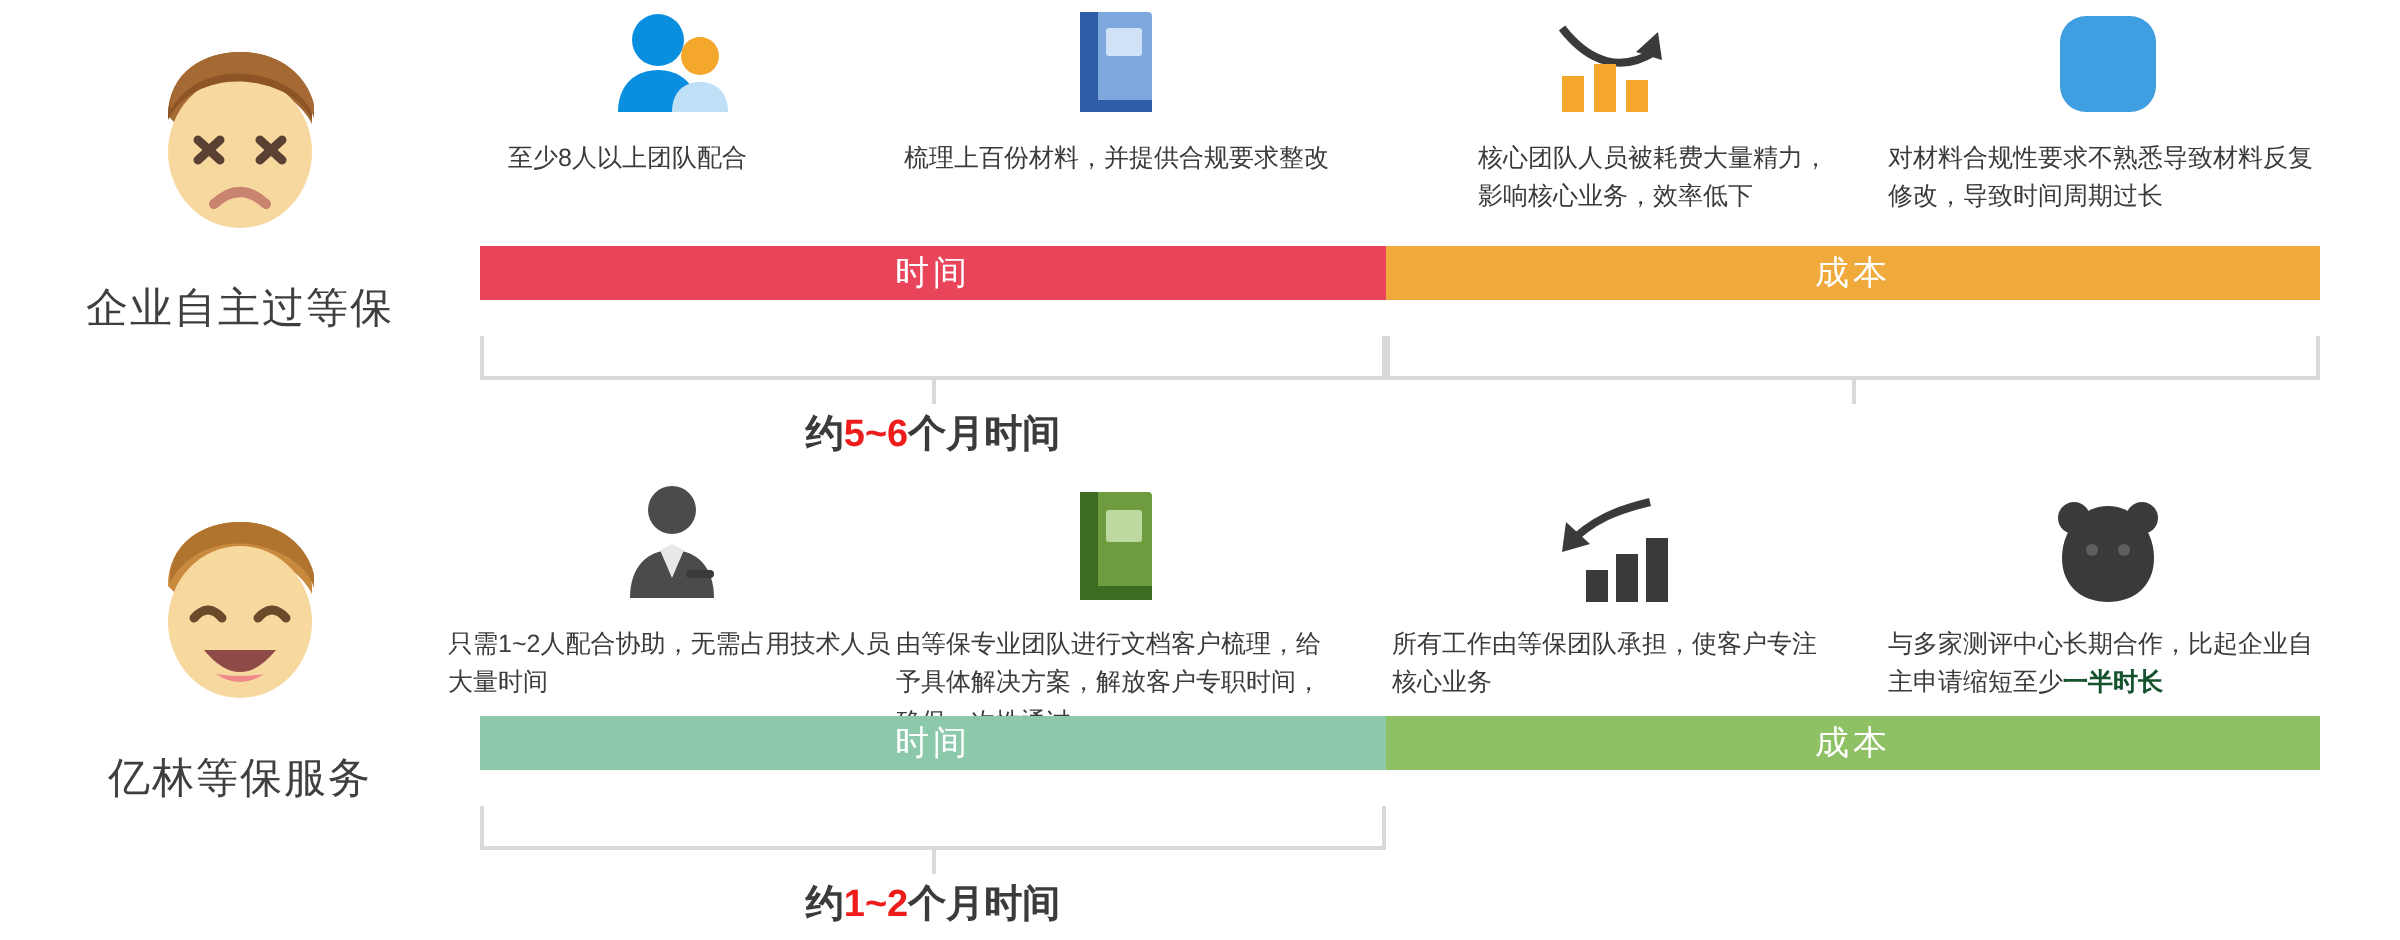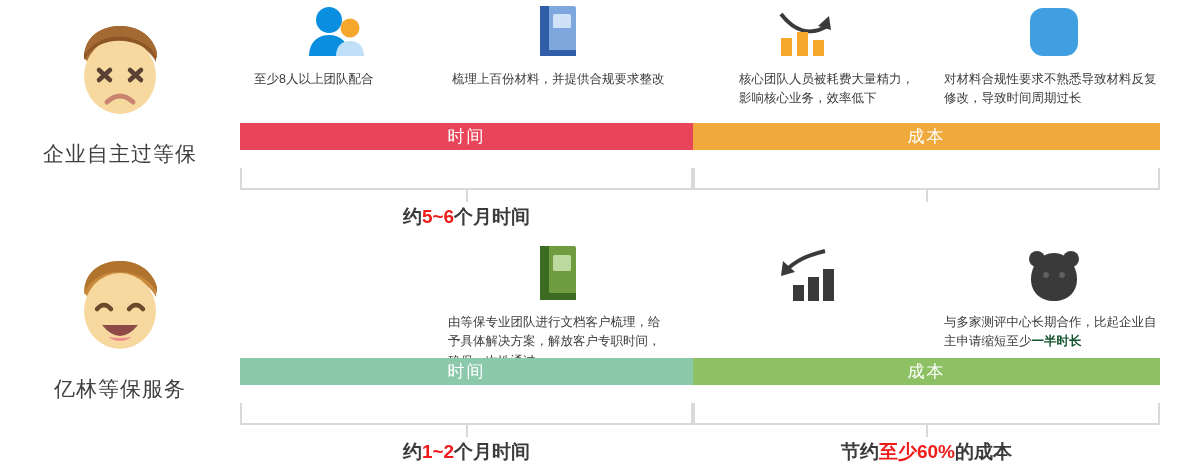--- a/index.html
+++ b/index.html
@@ -214,20 +214,31 @@
           </g>
           <path d="M34 72 Q52 94 70 72 Z" fill="#8d4a46"></path>
           <path d="M40 84 Q52 92 64 84 Q52 86 40 84 Z" fill="#f08a8a"></path>
         </svg>
       </div>
       <div class="persona-label">亿林等保服务</div>
     </div>
 
     <div class="features">
 
+      <div class="feature f0">
+        <div class="ico">
+          <svg width="52" height="62" viewBox="0 0 52 62">
+            <circle cx="26" cy="14" r="12" fill="#4b4b4b"></circle>
+            <path d="M5 58 C5 42 14 34 26 34 C38 34 47 42 47 58 Z" fill="#4b4b4b"></path>
+            <path d="M20 34 L26 48 L32 34 L26 31 Z" fill="#e8e8e8"></path>
+            <rect x="33" y="44" width="14" height="4" rx="2" fill="#3a3a3a"></rect>
+          </svg>
+        </div>
+        <div class="desc">只需1~2人配合协助，无需占用技术人员大量时间</div>
+      </div>
 
       <div class="feature f1">
         <div class="ico">
           <svg width="48" height="60" viewBox="0 0 48 60">
             <rect x="6" y="3" width="36" height="54" rx="2" fill="#6f9c3f"></rect>
             <rect x="6" y="3" width="9" height="54" fill="#3c6b22"></rect>
             <rect x="19" y="12" width="18" height="16" rx="1.5" fill="#bcd9a0"></rect>
             <rect x="6" y="50" width="36" height="7" fill="#3c6b22"></rect>
           </svg>
         </div>
@@ -237,20 +248,21 @@
       <div class="feature f2">
         <div class="ico">
           <svg width="62" height="58" viewBox="0 0 62 58">
             <path d="M8 28 C22 14 34 10 50 6" stroke="#3a3a3a" stroke-width="4" fill="none"></path>
             <path d="M8 16 L6 31 L20 27 Z" fill="#3a3a3a"></path>
             <rect x="18" y="40" width="11" height="16" fill="#3a3a3a"></rect>
             <rect x="33" y="32" width="11" height="24" fill="#3a3a3a"></rect>
             <rect x="48" y="24" width="11" height="32" fill="#3a3a3a"></rect>
           </svg>
         </div>
+        <div class="desc">所有工作由等保团队承担，使客户专注核心业务</div>
       </div>
 
       <div class="feature f3">
         <div class="ico">
           <svg width="54" height="56" viewBox="0 0 54 56">
             <circle cx="10" cy="12" r="8" fill="#3a3a3a"></circle>
             <circle cx="44" cy="12" r="8" fill="#3a3a3a"></circle>
             <path d="M27 6 C40 6 50 18 50 32 C50 46 40 54 27 54 C14 54 4 46 4 32 C4 18 14 6 27 6 Z" fill="#3a3a3a"></path>
             <circle cx="19" cy="28" r="3" fill="#5e5e5e"></circle>
             <circle cx="35" cy="28" r="3" fill="#5e5e5e"></circle>
@@ -275,25 +287,16 @@
     <div class="brackets">
       <div class="bracket b-time">
         <div class="tickL"></div>
           <div class="line"></div>
           <div class="tickR"></div>
           <div class="stem"></div>
         <div class="caption">
           <span>约</span><span class="hl">1~2</span><span>个月时间</span>
         </div>
       </div>
-      <div class="bracket b-cost">
-        <div class="tickL"></div>
-          <div class="line"></div>
-          <div class="tickR"></div>
-          <div class="stem"></div>
-        <div class="caption">
-          <span>节约</span><span class="hl">至少60%</span><span>的成本</span>
-        </div>
-      </div>
     </div>
   </div>
 
 </div>
 
 </body></html>

